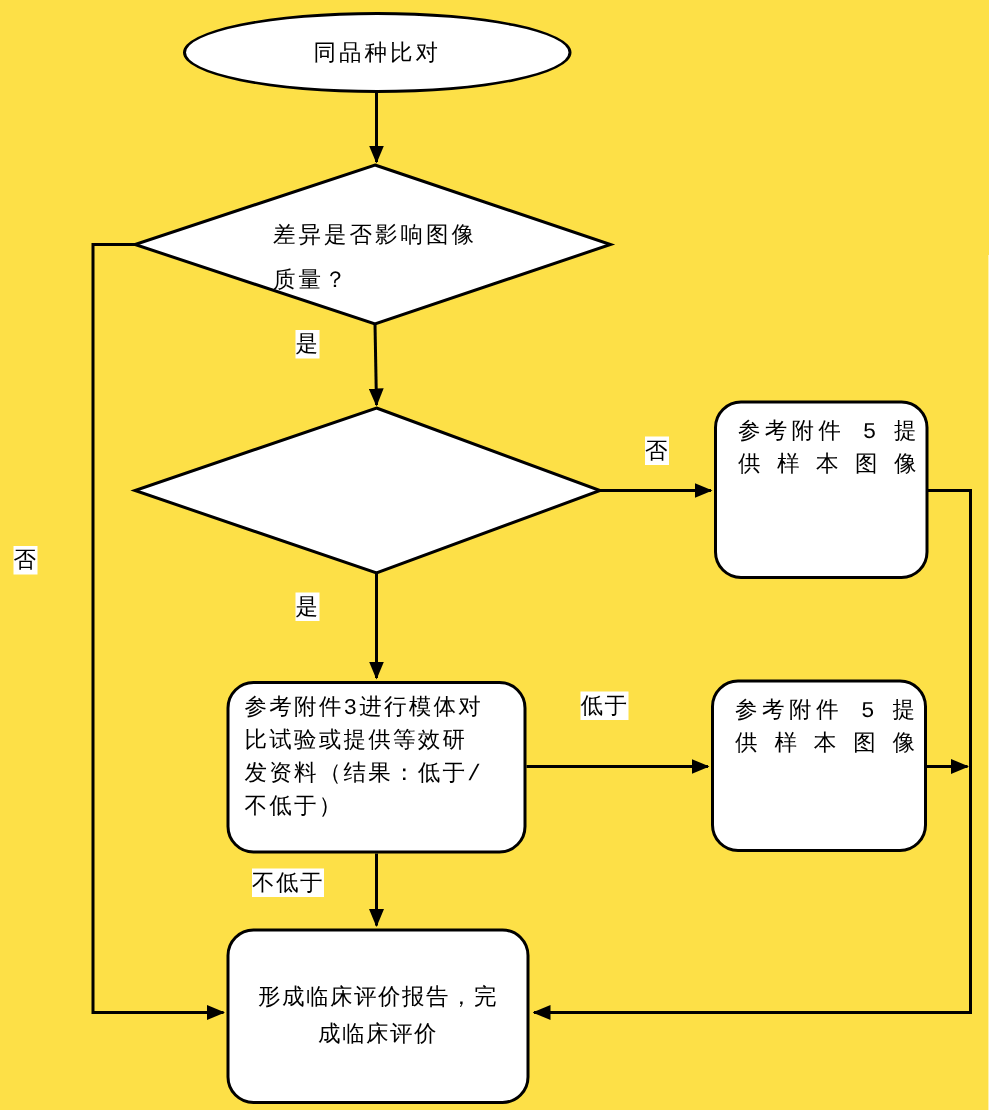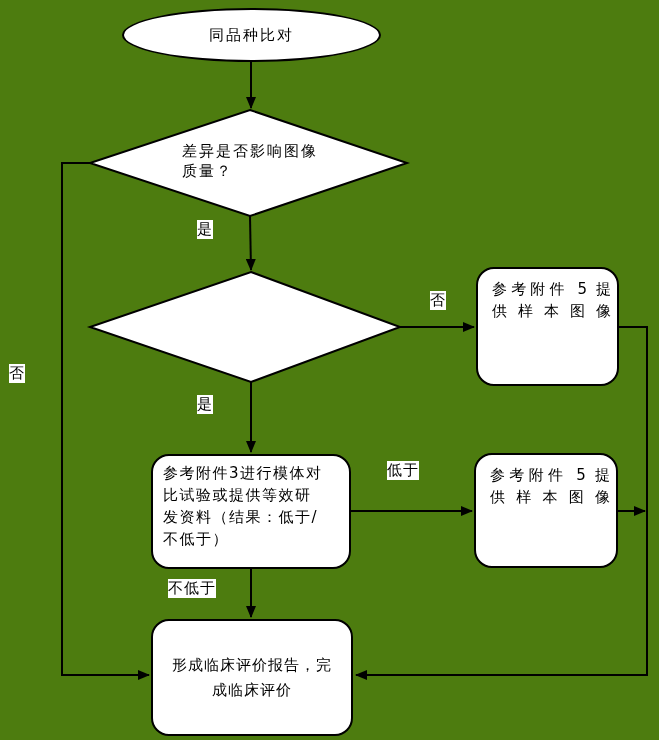--- a/index.html
+++ b/index.html
@@ -1,20 +1,20 @@
 <!DOCTYPE html>
 <html><head>
 <meta charset="utf-8">
 <style>
   html, body { margin: 0; padding: 0; background: #ffffff; }
   .canvas {
     position: relative;
     width: 659px;
     height: 740px;
-    background: #4d7c0f;
+    background: #fde047;
     font-family: "DejaVu Sans", "Liberation Sans", sans-serif;
     color: #000000;
     overflow: hidden;
   }
   svg.wires {
     position: absolute;
     left: 0; top: 0;
     width: 659px; height: 740px;
   }
   .node {
@@ -25,21 +25,21 @@
     font-size: 15px;
     line-height: 22px;
   }
   .terminator {
     border-radius: 50%;
     display: flex;
     align-items: center;
     justify-content: center;
     letter-spacing: 2px;
   }
-  .process { border-radius: 18px; }
+  .process { border-radius: 18px; font-family: Liberation Mono, monospace; }
   .node-text { white-space: pre-line; }
   .justified {
     padding: 9px 6px 0 14px;
     text-align: justify;
     text-align-last: justify;
   }
   .proc3-text {
     padding: 6px 2px 0 10px;
     letter-spacing: 1.5px;
     text-align: left;
@@ -48,21 +48,21 @@
     display: flex;
     align-items: center;
     justify-content: center;
     text-align: center;
     line-height: 25px;
     letter-spacing: 1px;
   }
   .diamond-text {
     position: absolute;
     font-size: 15px;
-    line-height: 20px;
+    line-height: 30px;
     letter-spacing: 2px;
     white-space: pre-line;
   }
   .edge-label {
     position: absolute;
     font-size: 15px;
     letter-spacing: 1px;
     white-space: nowrap;
     background: #ffffff;
   }

